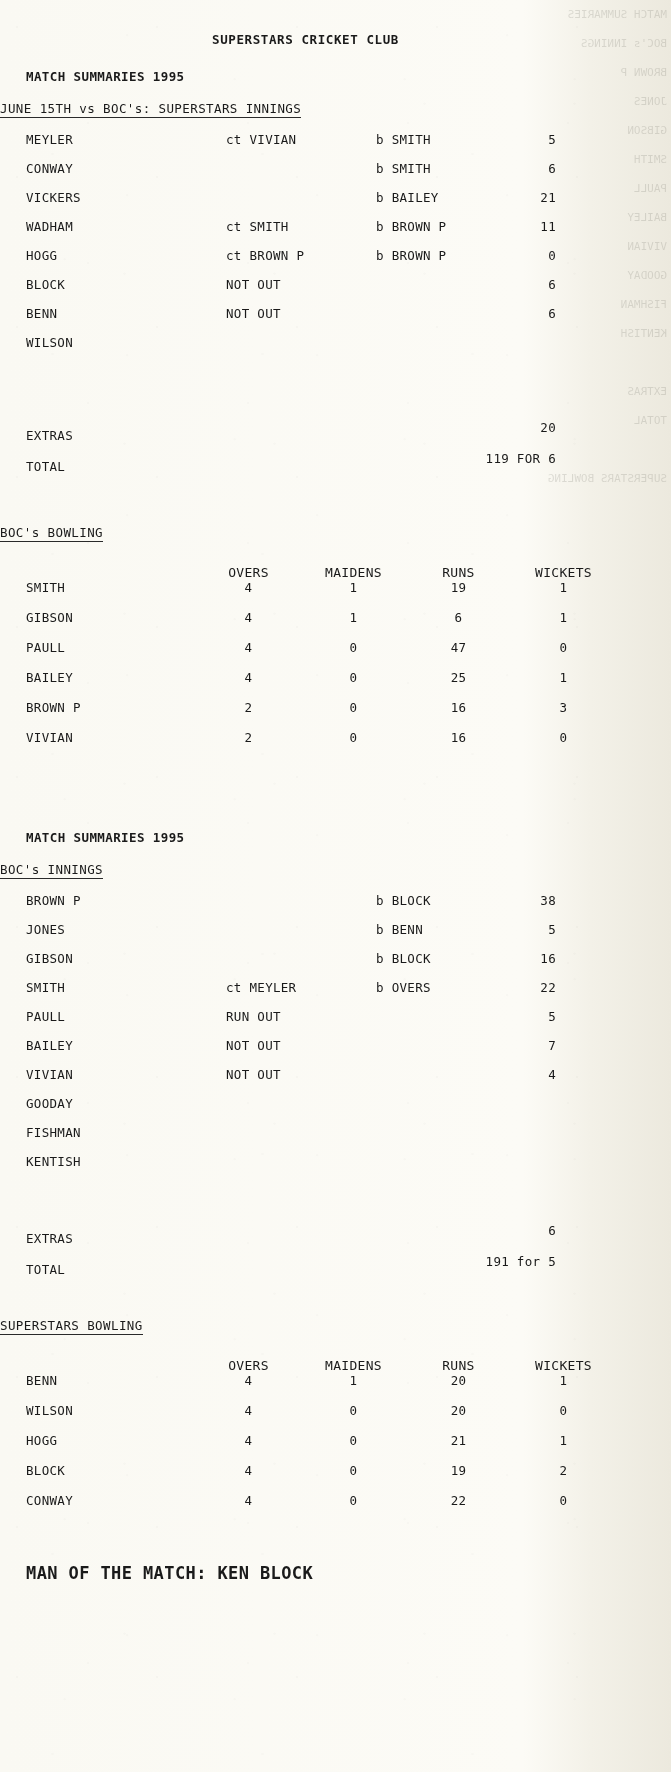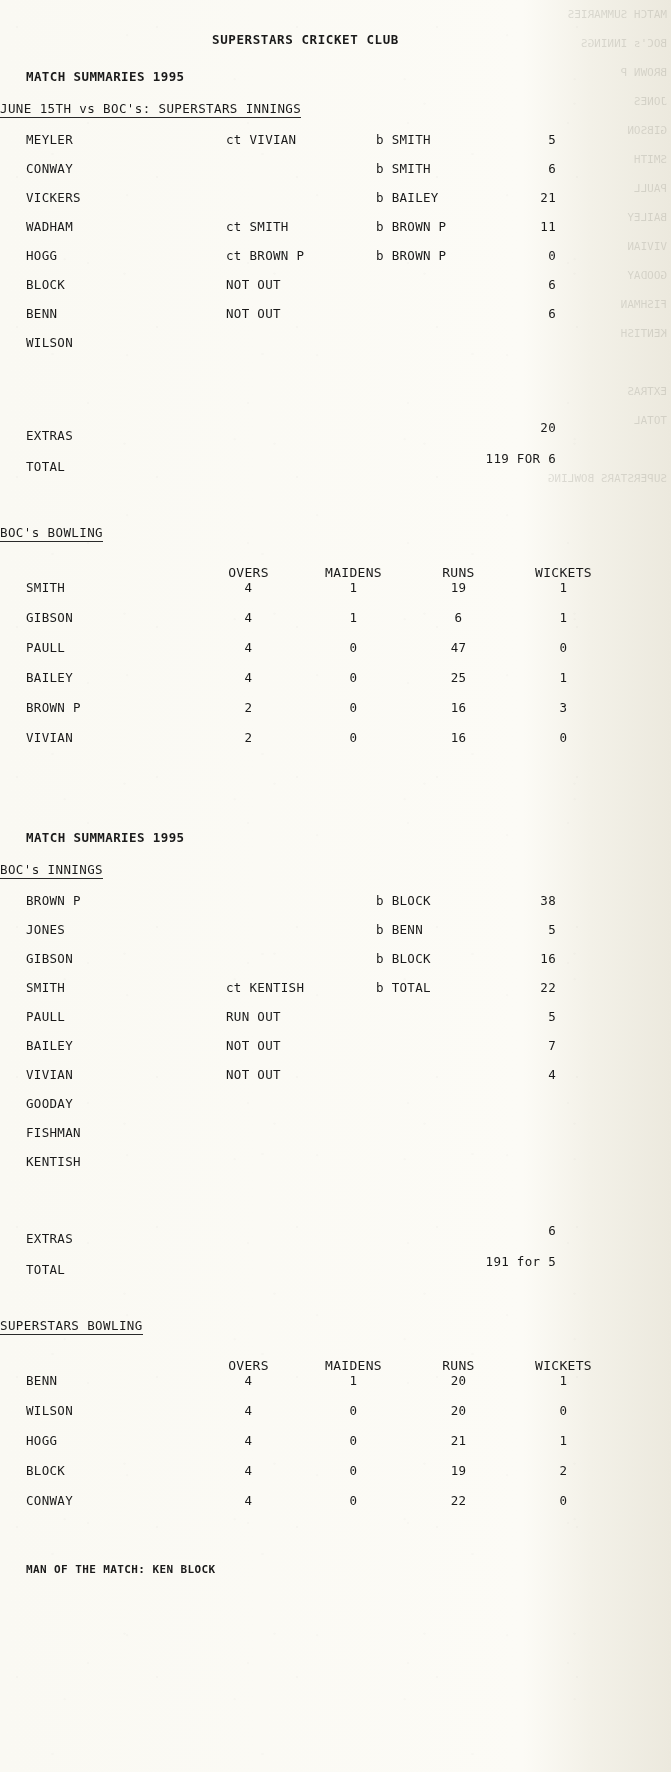--- a/index.html
+++ b/index.html
@@ -93,21 +93,21 @@
     text-align: center;
   }
   .bw-name { width: 170px; text-align: left !important; }
   .bw-col  { width: 105px; }
   .bowl td { height: 30px; vertical-align: top; }
   .bowl td.bw-name { text-align: left; }
   .bowl td.bw-col  { text-align: center; }
 
   .motm {
     font-weight: bold;
-    font-size: 11px;
+    font-size: 17px;
     letter-spacing: .4px;
     margin-left: 26px;
   }
 
   .spacer-8  { height: 8px; }
   .spacer-14 { height: 14px; }
   .spacer-22 { height: 22px; }
   .spacer-30 { height: 30px; }
   .spacer-40 { height: 40px; }
   .spacer-56 { height: 56px; }
@@ -323,22 +323,22 @@
           <td class="c-runs">5</td>
         </tr>
         <tr>
           <td class="c-name">GIBSON</td>
           <td class="c-fielder"></td>
           <td class="c-bowler">b BLOCK</td>
           <td class="c-runs">16</td>
         </tr>
         <tr>
           <td class="c-name">SMITH</td>
-          <td class="c-fielder">ct KENTISH</td>
-          <td class="c-bowler">b TOTAL</td>
+          <td class="c-fielder">ct MEYLER</td>
+          <td class="c-bowler">b OVERS</td>
           <td class="c-runs">22</td>
         </tr>
         <tr>
           <td class="c-name">PAULL</td>
           <td class="c-fielder">RUN OUT</td>
           <td class="c-bowler"></td>
           <td class="c-runs">5</td>
         </tr>
         <tr>
           <td class="c-name">BAILEY</td>

